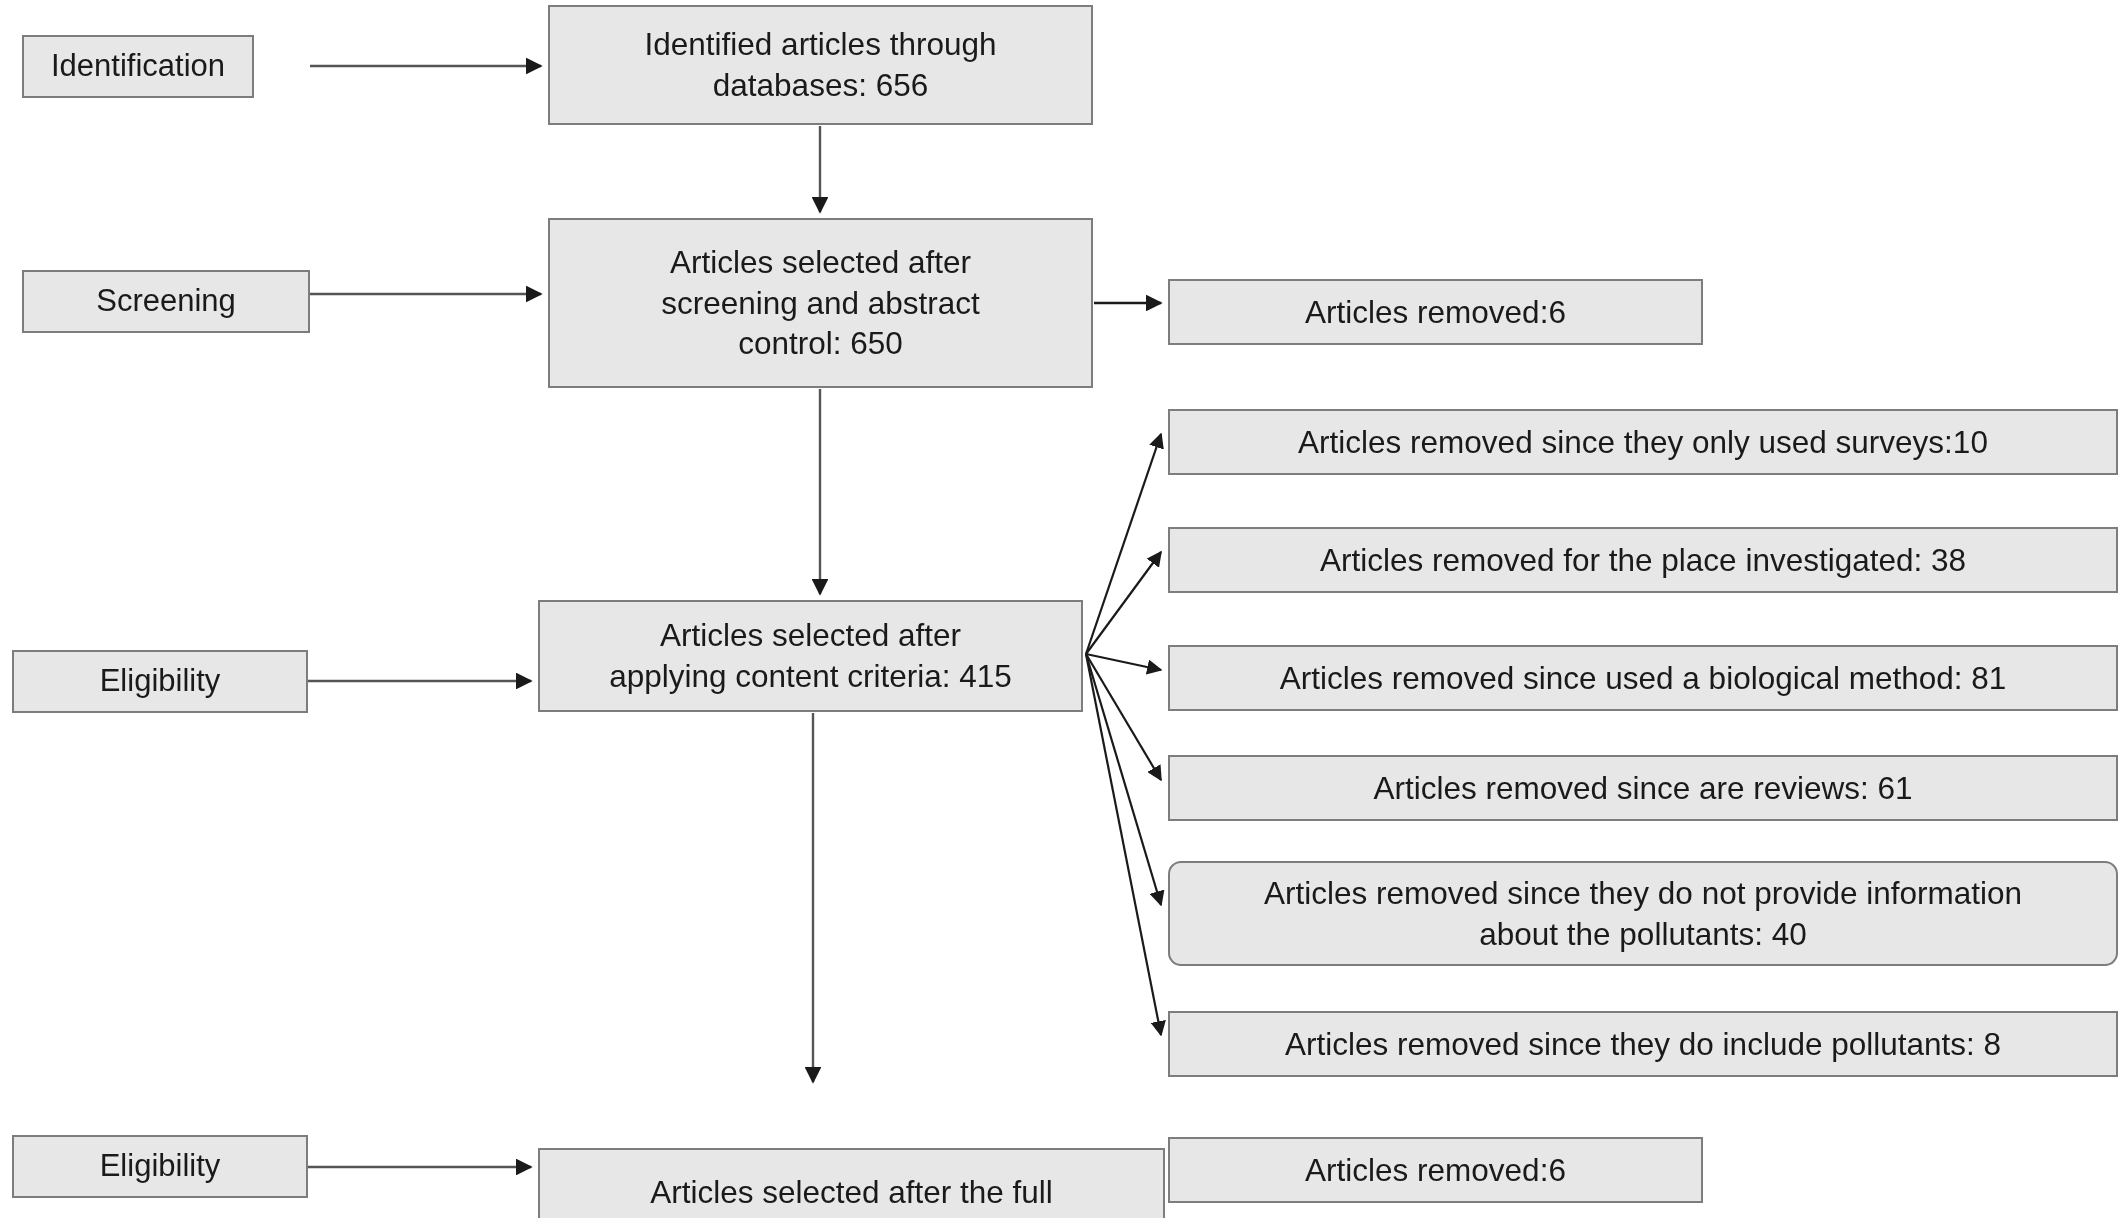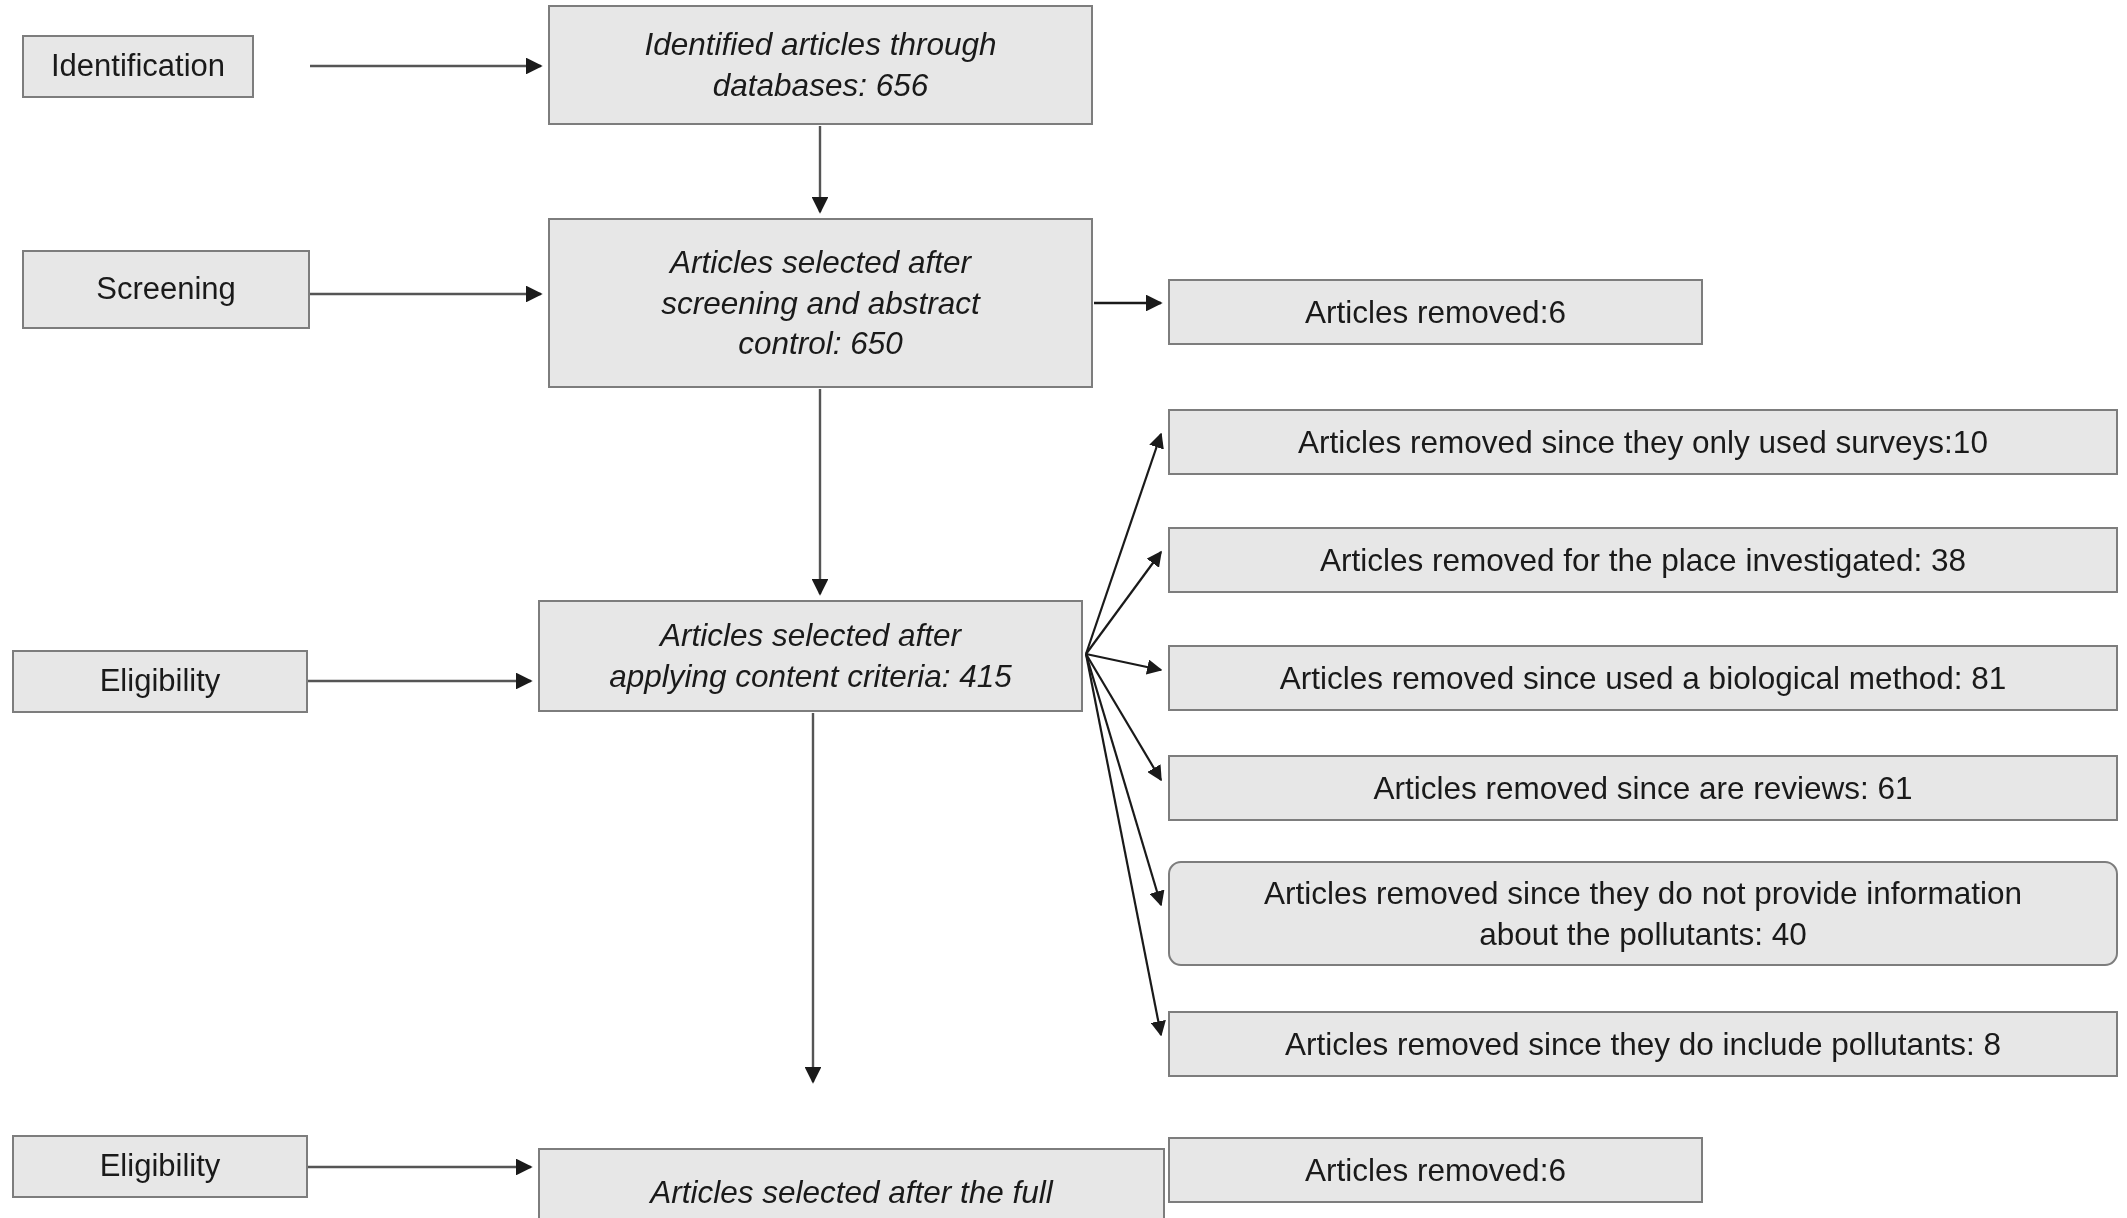--- a/index.html
+++ b/index.html
@@ -40,21 +40,20 @@
     line-height: 1.30;
     padding: 2px 10px;
     white-space: pre-line;
     z-index: 2;
   }
   .node.stage {
     font-size: 31px;
   }
   .node.main {
     font-size: 31.5px;
-    font-style: italic;
   }
   .node.excl {
     font-size: 31.5px;
     margin-top: 9px;
   }
 </style>
 </head>
 <body>
 
 <div id="canvas">
@@ -84,21 +83,21 @@
     <line x1="1086" y1="654" x2="1161" y2="905" stroke="#1a1a1a" stroke-width="2.2" marker-end="url(#arrowhead)"></line>
     <line x1="1086" y1="654" x2="1161" y2="1035" stroke="#1a1a1a" stroke-width="2.2" marker-end="url(#arrowhead)"></line>
 
     <line x1="1085" y1="1161" x2="1161" y2="1161" stroke="#1a1a1a" stroke-width="2.4" marker-end="url(#arrowhead)"></line>
   </svg>
 
   <div class="node stage" style="left:22px; top:35px; width:232px; height:63px;">
     <span>Identification</span>
   </div>
 
-  <div class="node stage" style="left:22px; top:250px; width:288px; height:79px;">
+  <div class="node stage" style="left:22px; top:270px; width:288px; height:63px;">
     <span>Screening</span>
   </div>
 
   <div class="node stage" style="left:12px; top:650px; width:296px; height:63px;">
     <span>Eligibility</span>
   </div>
 
   <div class="node stage" style="left:12px; top:1135px; width:296px; height:63px;">
     <span>Eligibility</span>
   </div>

